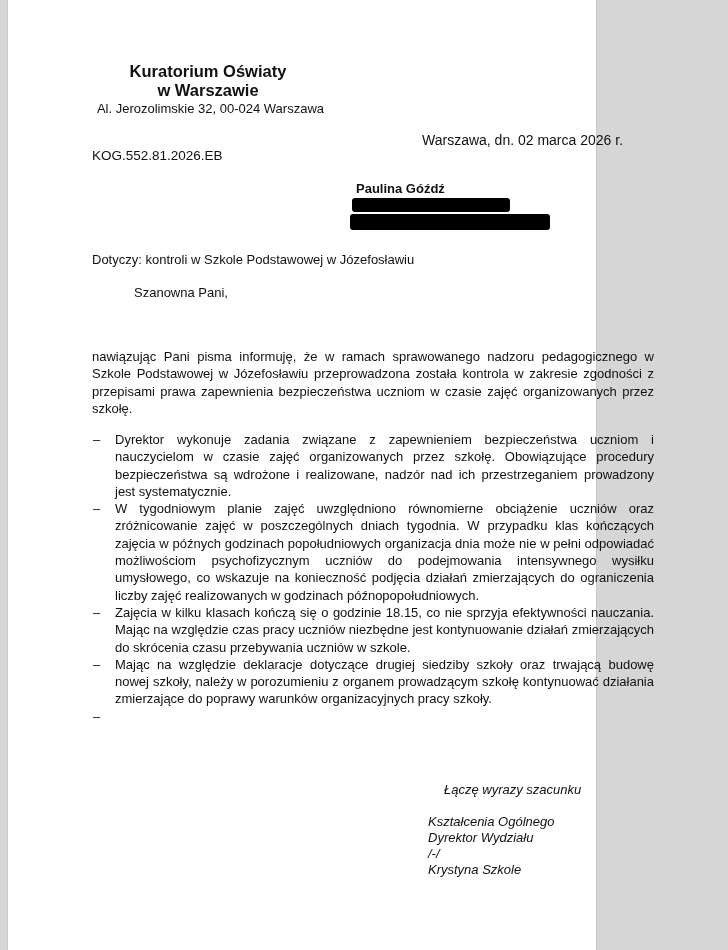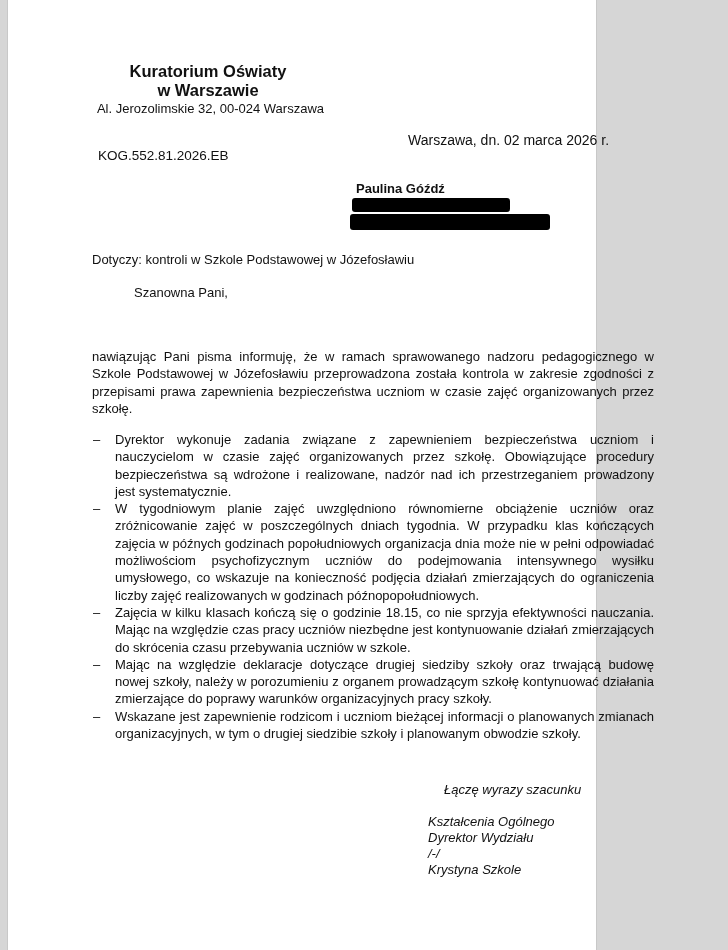--- a/index.html
+++ b/index.html
@@ -37,22 +37,22 @@
     font-size: 16.5px;
     line-height: 19px;
   }
   .address {
     font-size: 13px;
     line-height: 17px;
     text-align: right;
     margin-top: 0px;
   }
   .t13 { font-size: 13px; line-height: 17px; }
-  .date { left: 400px; top: 132px; font-size: 14px; }
-  .ref { left: 84px; top: 148px; font-size: 13.5px; margin-left: 6px; }
+  .date { left: 414px; top: 132px; font-size: 14px; }
+  .ref { left: 84px; top: 148px; font-size: 13.5px; }
   .recipient { left: 348px; top: 181px; font-size: 13px; font-weight: bold; }
   .redact {
     position: absolute;
     background: #000;
     border-radius: 3px;
   }
   .subject { left: 84px; top: 251px; }
   .salutation { left: 126px; top: 284px; text-align: center; }
   .para {
     position: absolute;
@@ -133,21 +133,20 @@
     <li>
       <span class="dash">–</span>
       <span>Zajęcia w kilku klasach kończą się o godzinie 18.15, co nie sprzyja efektywności nauczania. Mając na względzie czas pracy uczniów niezbędne jest kontynuowanie działań zmierzających do skrócenia czasu przebywania uczniów w szkole.</span>
     </li>
     <li>
       <span class="dash">–</span>
       <span>Mając na względzie deklaracje dotyczące drugiej siedziby szkoły oraz trwającą budowę nowej szkoły, należy w porozumieniu z organem prowadzącym szkołę kontynuować działania zmierzające do poprawy warunków organizacyjnych pracy szkoły.</span>
     </li>
     <li>
       <span class="dash">–</span>
-      <span>Wskazane jest zapewnienie rodzicom i uczniom bieżącej informacji o planowanych zmianach organizacyjnych, w tym o drugiej siedzibie szkoły i planowanym obwodzie szkoły.</span>
     </li>
   </ul>
 
   <div class="closing closing-greeting">Łączę wyrazy szacunku</div>
 
   <div class="closing signature">
     <div>Kształcenia Ogólnego</div>
     <div>Dyrektor Wydziału</div>
     <div>/-/</div>
     <div>Krystyna Szkole</div>

